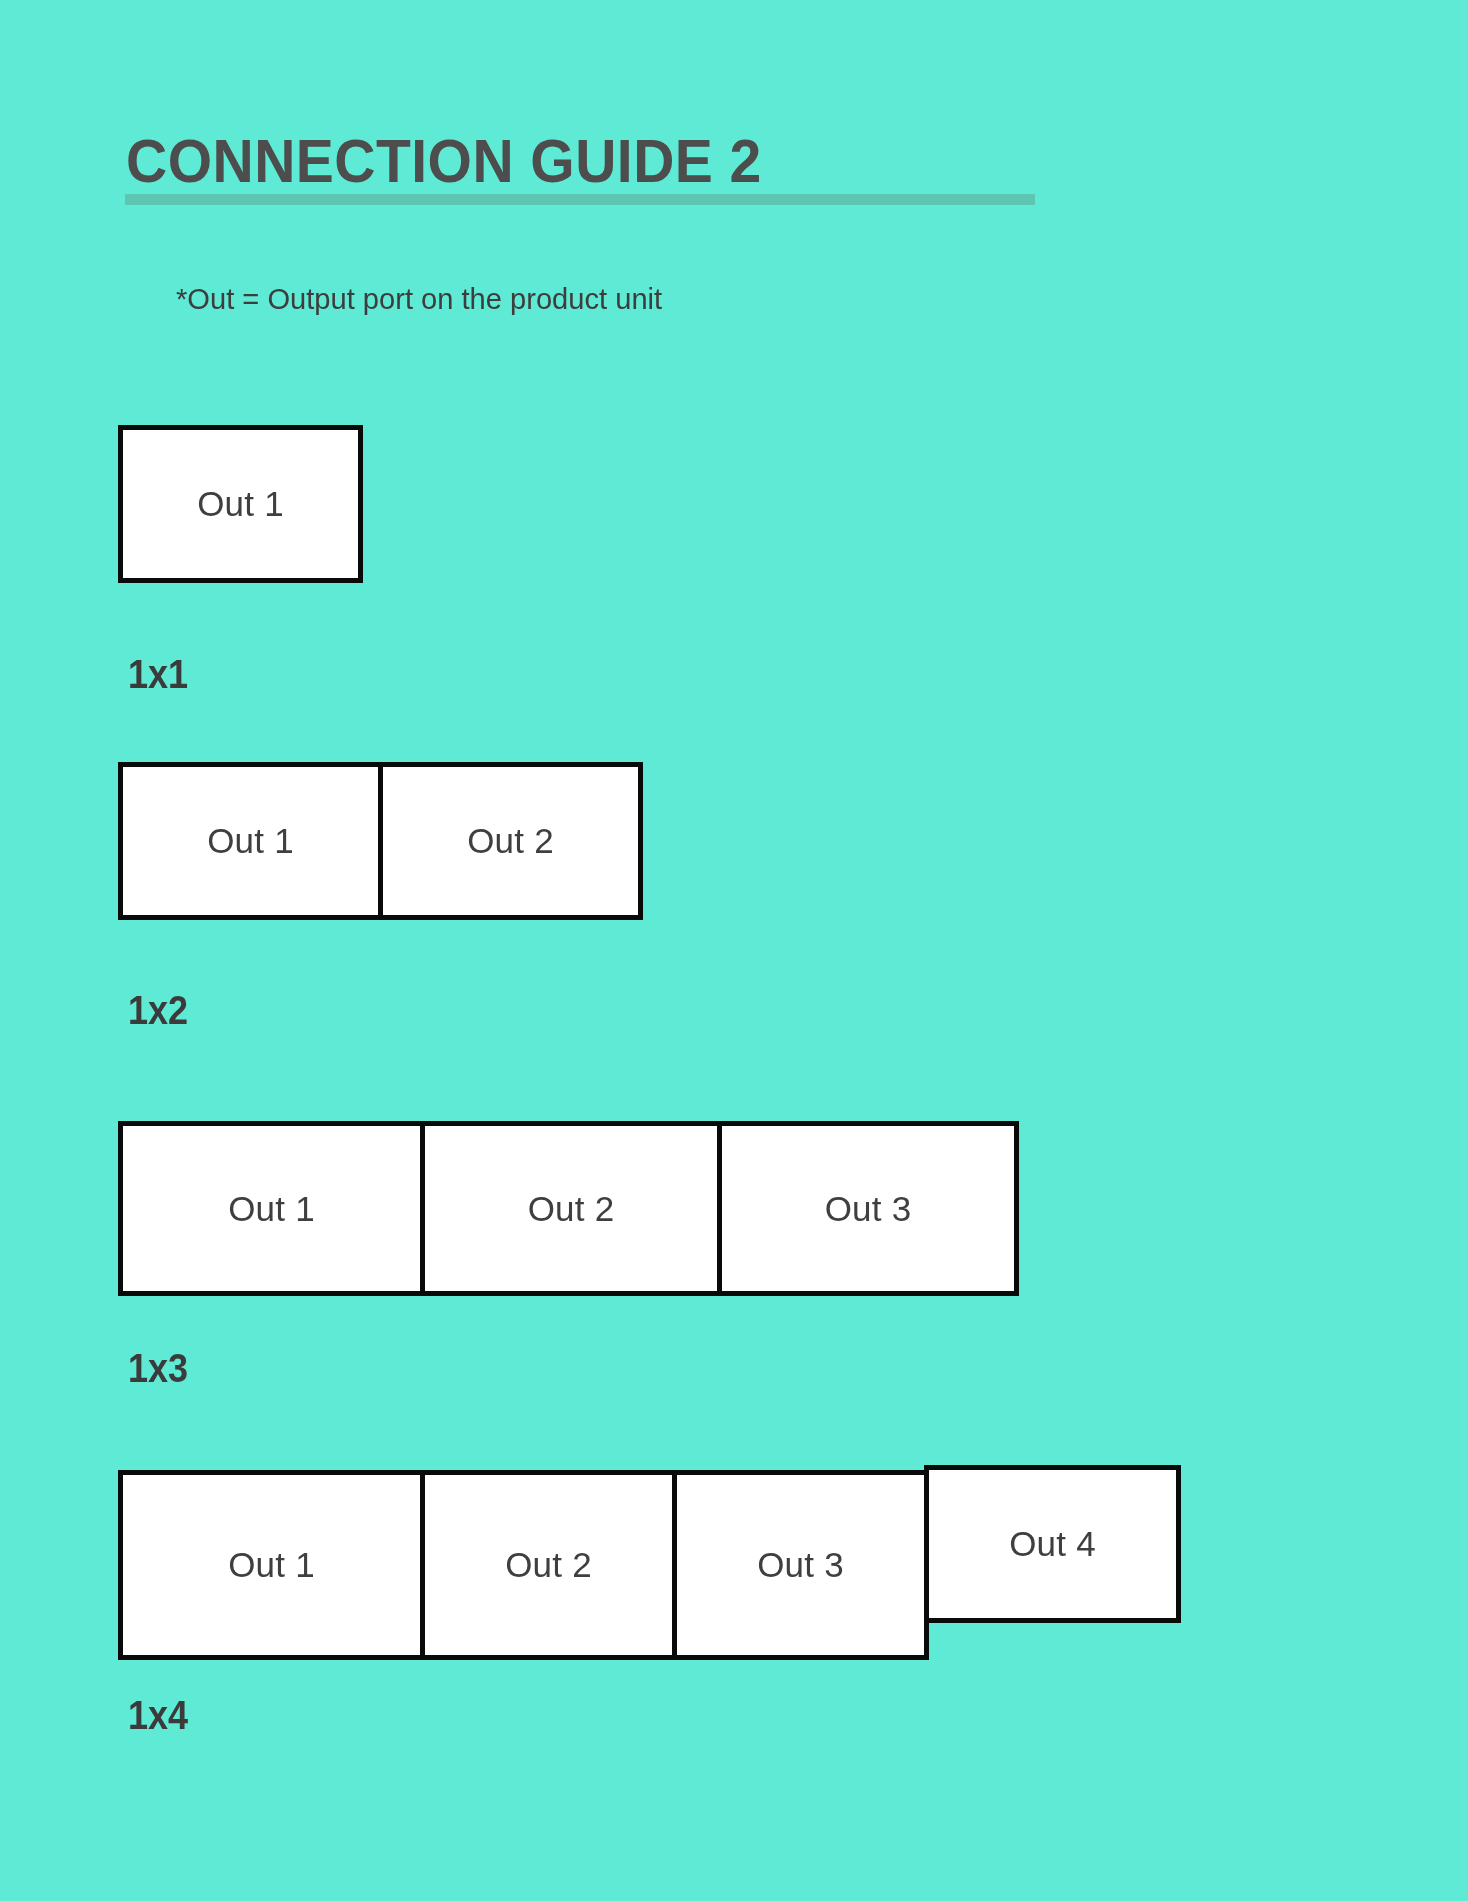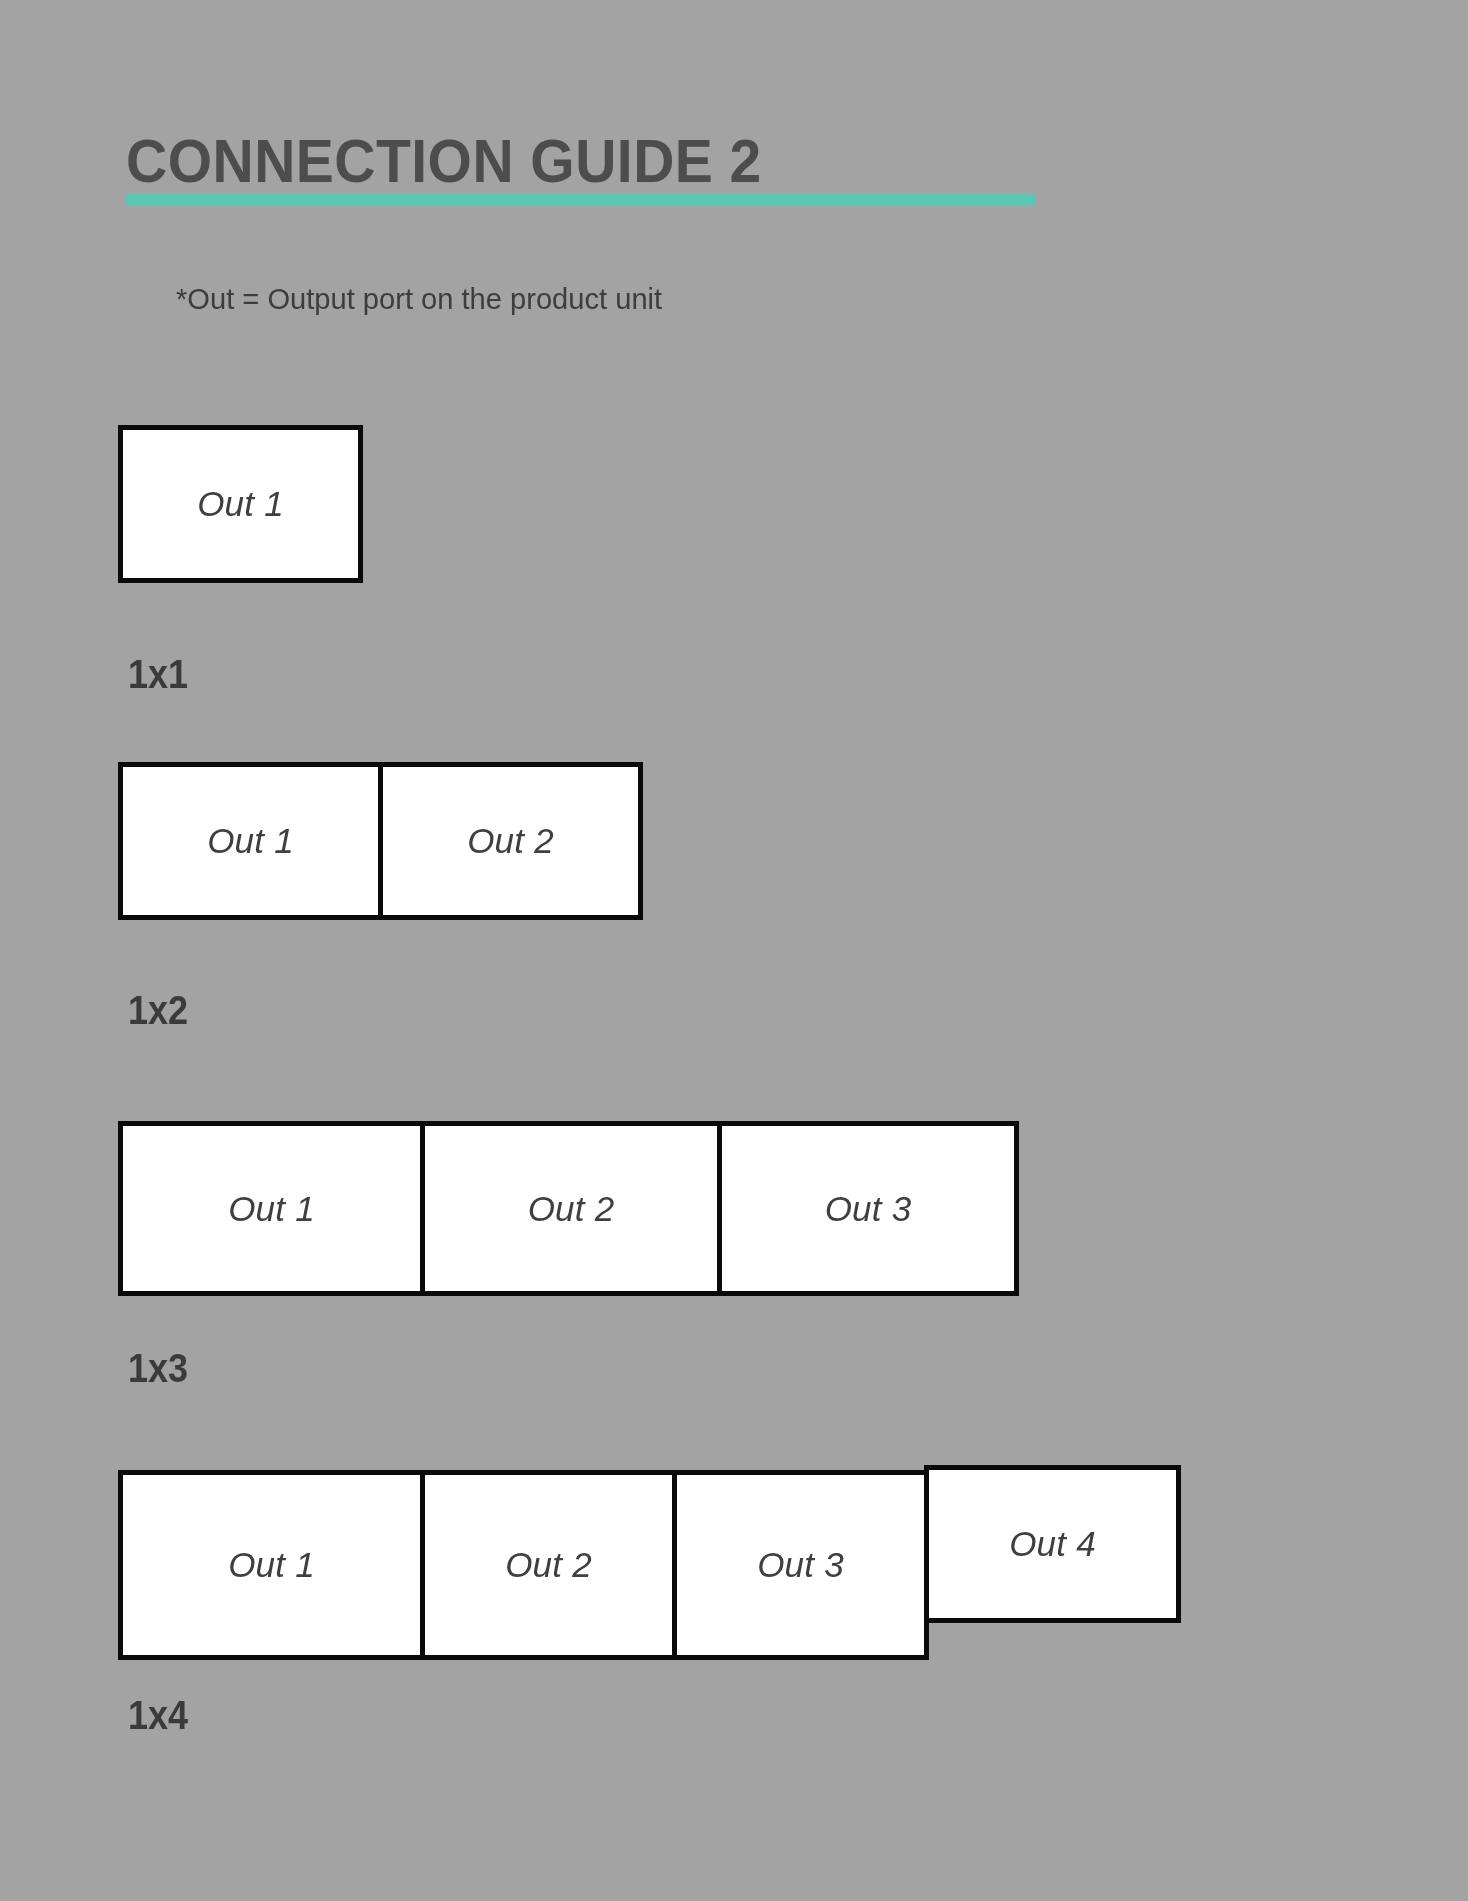--- a/index.html
+++ b/index.html
@@ -13,21 +13,21 @@
     height: 1901px;
     position: relative;
     font-family: "Liberation Sans", sans-serif;
     -webkit-font-smoothing: antialiased;
     overflow: hidden;
   }
 
   .page {
     position: absolute;
     inset: 0;
-    background: #a3a3a3;
+    background: #5eead4;
   }
 
   
   .page-title {
     position: absolute;
     left: 126px;
     top: 88px;
     font-size: 62px;
     font-weight: 700;
     letter-spacing: 0.5px;
@@ -75,21 +75,20 @@
     border: 5px solid #0a0a0a;
     background: #ffffff;
     display: flex;
     align-items: center;
     justify-content: center;
     font-size: 35px;
     font-weight: 400;
     color: #3f3f3f;
     letter-spacing: 0.2px;
     white-space: nowrap;
-    font-style: italic;
   }
   
   .cell + .cell {
     margin-left: -5px;
   }
   
   .cell.offset-up {
     margin-top: -5px;
   }
 

